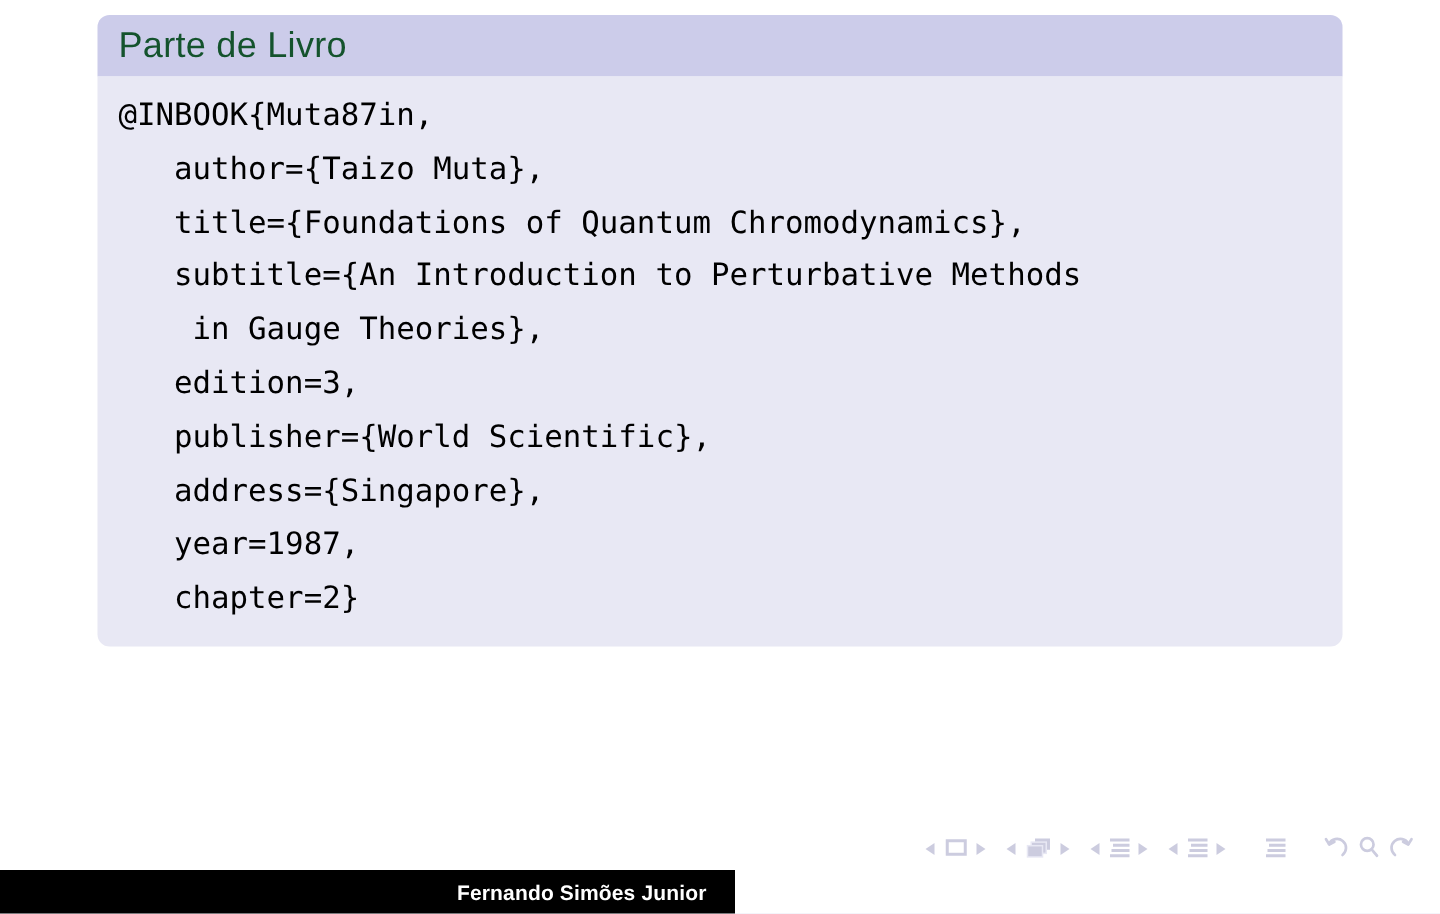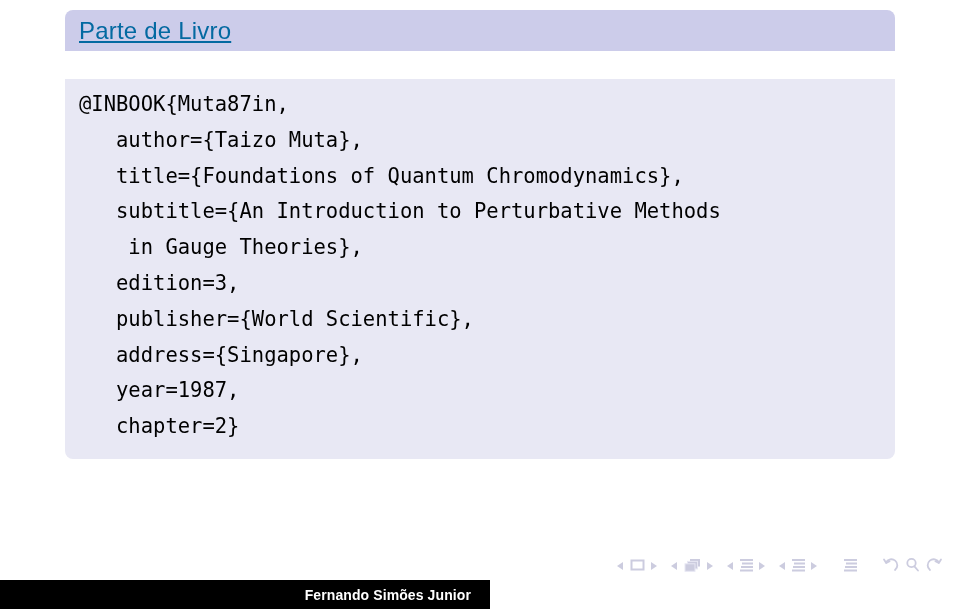--- a/index.html
+++ b/index.html
@@ -18,33 +18,31 @@
   
   .block {
     position: absolute;
     left: 65px;
     top: 10px;
     width: 830px;
   }
   .block-title {
     background: #ccccea;
     border-radius: 8px 8px 0 0;
-    color: #0369a1;
+    color: #14532d;
     font-size: 24px;
     line-height: 1;
     padding: 9px 14px 8px 14px;
     letter-spacing: 0.2px;
-    text-decoration: underline;
   }
   .block-body {
     background: #e8e8f4;
     border-radius: 0 0 8px 8px;
     padding: 8px 14px 14px 14px;
     min-height: 330px;
-    margin-top: 28px;
   }
   .code {
     font-family: "DejaVu Sans Mono", "Liberation Mono", monospace;
     font-size: 20.5px;
     line-height: 35.8px;
     color: #000000;
     white-space: pre;
     margin: 0;
     letter-spacing: 0px;
   }

